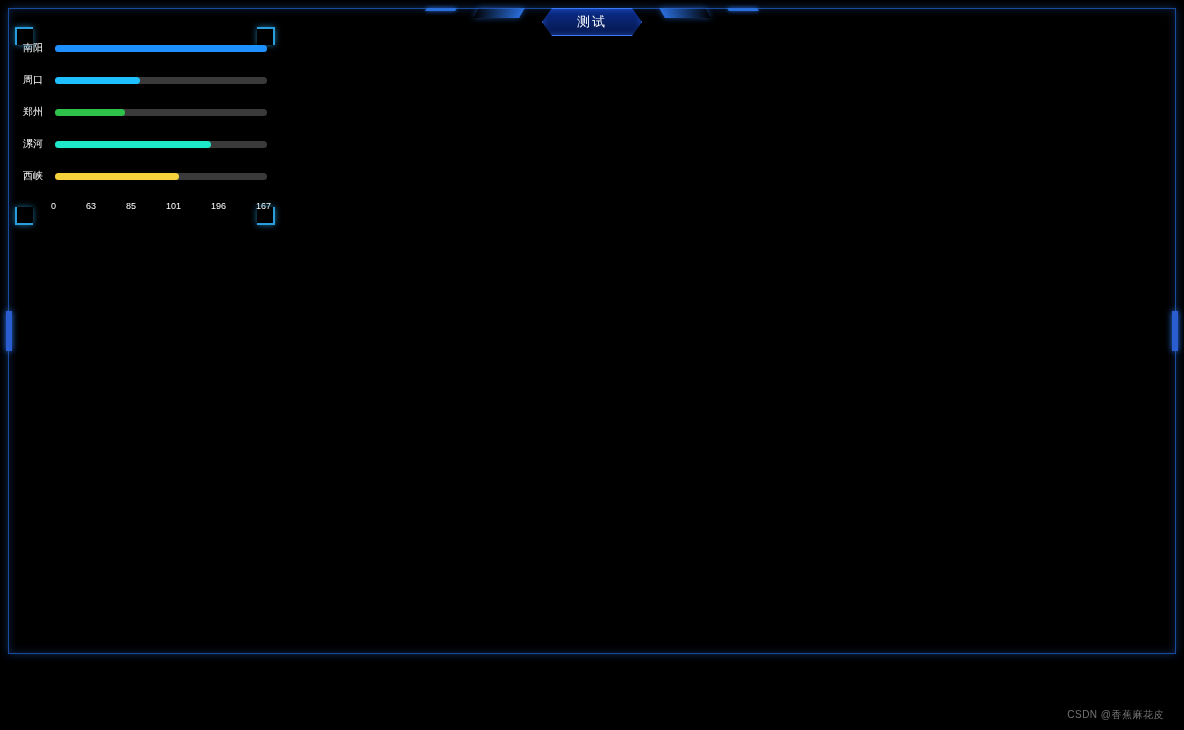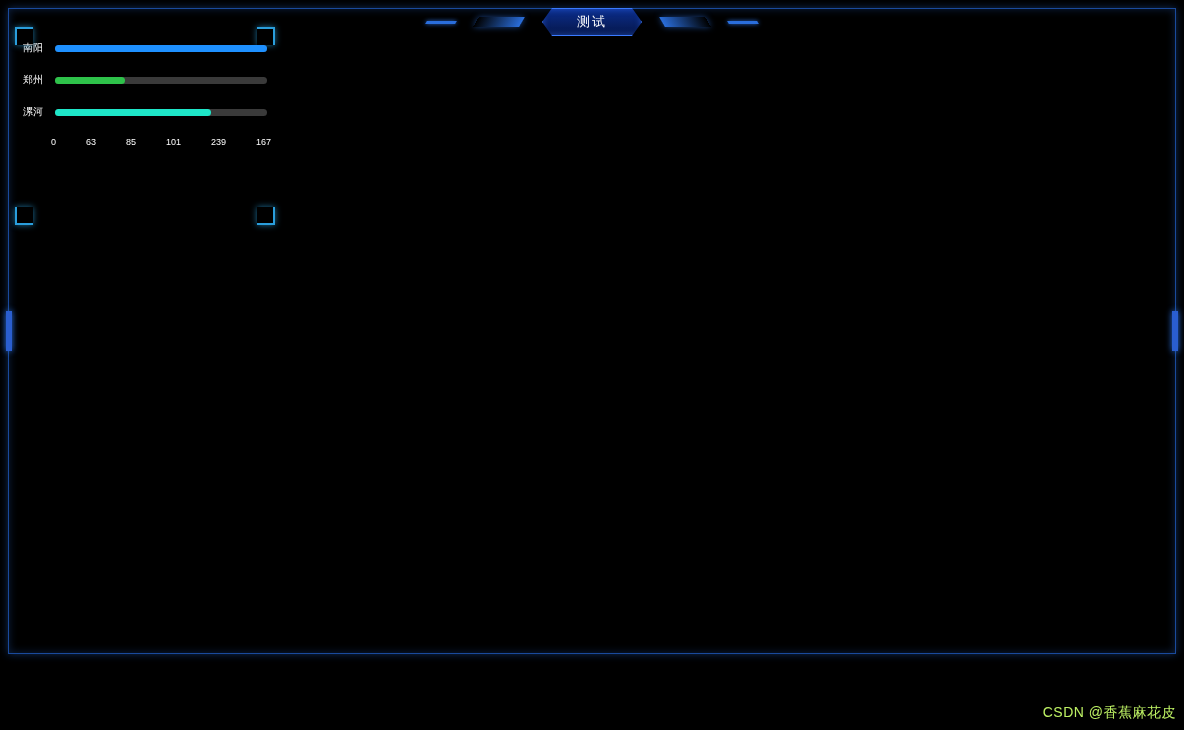--- a/index.html
+++ b/index.html
@@ -33,21 +33,20 @@
     .frame::before { left:-3px; }
     .frame::after { right:-3px; }
 
     
     .titlebar {
       position: absolute;
       top: -1px;
       left: 50%;
       transform: translateX(-50%);
       display: flex;
-      align-items: center;
       gap: 20px;
       height: 28px;
     }
     .title-plate {
       background: linear-gradient(180deg,#0b2d8c,#06174a);
       border: 1px solid #3a7aff;
       box-shadow: 0 0 10px rgba(58,122,255,0.6), inset 0 0 6px rgba(58,122,255,0.5);
       color: #fff;
       font-size: 13px;
       letter-spacing: 2px;
@@ -99,22 +98,22 @@
       border-radius:4px;
     }
     .axis {
       display:flex; justify-content:space-between;
       padding:4px 0 0 32px;
       color:#fff; font-size:9px;
     }
 
     .watermark {
       position:absolute;
-      right:8px; bottom:8px;
-      color:#bef264; font-size:14px;
+      right:20px; bottom:8px;
+      color:#737373; font-size:10px;
       letter-spacing:0.5px;
     }
   </style>
 </head>
 <body>
 
 <div class="frame">
   <div class="titlebar">
     <span class="title-dash"></span>
     <span class="title-wing"></span>
@@ -130,36 +129,48 @@
     <span class="corner br"></span>
 
     <div class="bars" id="bars">
         <div class="bar-row">
           <span class="bar-label">南阳</span>
           <span class="bar-track">
             <span class="bar-fill" style="width:100.00%;background:#1e90ff;"></span>
           </span>
         </div>
         <div class="bar-row">
+          <span class="bar-label">周口</span>
+          <span class="bar-track">
+            <span class="bar-fill" style="width:40.12%;background:#1ec0ff;"></span>
+          </span>
+        </div>
+        <div class="bar-row">
           <span class="bar-label">郑州</span>
           <span class="bar-track">
             <span class="bar-fill" style="width:32.93%;background:#2ec24a;"></span>
           </span>
         </div>
         <div class="bar-row">
           <span class="bar-label">漯河</span>
           <span class="bar-track">
             <span class="bar-fill" style="width:73.65%;background:#1ee6c8;"></span>
           </span>
         </div>
+        <div class="bar-row">
+          <span class="bar-label">西峡</span>
+          <span class="bar-track">
+            <span class="bar-fill" style="width:58.68%;background:#f5d23c;"></span>
+          </span>
+        </div>
       </div>
     <div class="axis" id="axis">
         <span>0</span>
         <span>63</span>
         <span>85</span>
         <span>101</span>
-        <span>239</span>
+        <span>196</span>
         <span>167</span>
       </div>
   </div>
 </div>
 
 <div class="watermark">CSDN @香蕉麻花皮</div>
 
 </body></html>

